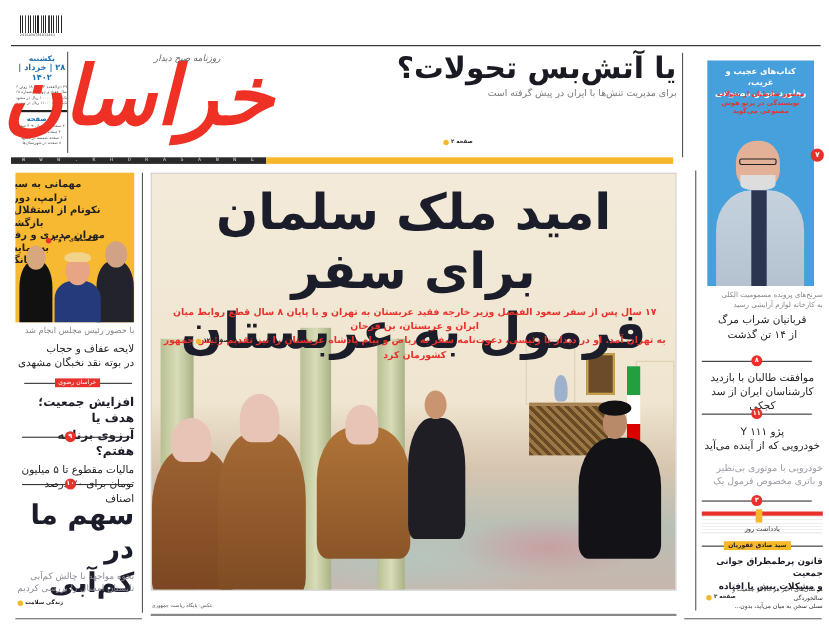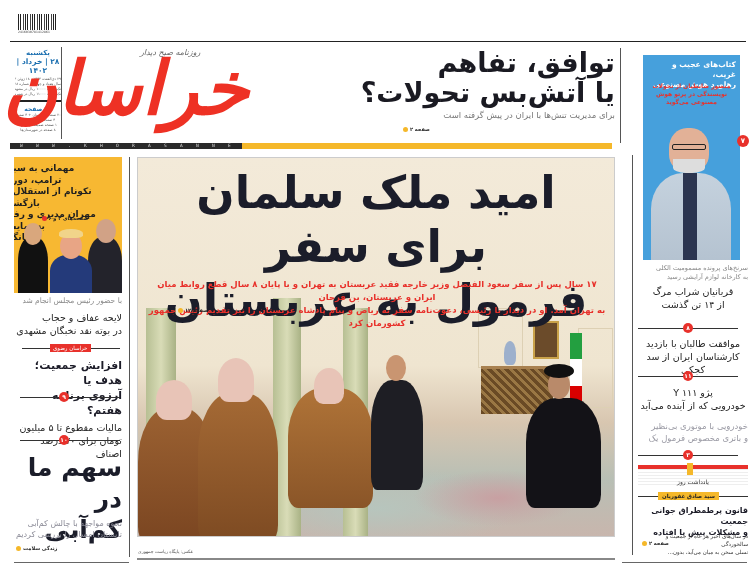--- a/index.html
+++ b/index.html
@@ -84,21 +84,21 @@
   .dot-badge { width: 10px; height: 10px; border-radius: 50%; background: #e8312b; color: #fff; font-size: 6px; font-weight: bold; line-height: 10px; text-align: center; }
   .tag-red { background: #e8312b; color: #fff; font-size: 5.5px; padding: 0 3px; line-height: 8px; }
   .lc-bold  { left: 14px; top: 358px; width: 108px; text-align: right; font-size: 11px; line-height: 15px; font-weight: bold; color: #1c1c28; }
   .lc-item2 { left: 14px; top: 405px; width: 108px; text-align: right; font-size: 9.5px; line-height: 13px; color: #222; margin-top: 16px; }
   .lc-big   { left: 14px; top: 452px; width: 108px; text-align: right; font-size: 25px; line-height: 31px; font-weight: bold; color: #1b1d2a; }
   .lc-sub   { left: 14px; top: 518px; width: 108px; text-align: right; font-size: 8px; line-height: 11px; color: #8a8a96; }
 
   
   .vsep-rightcol { left: 632px; top: 155px; width: 1px; height: 400px; background: #555; }
   .right-promo { left: 643px; top: 55px; width: 97px; height: 205px; background: #46a0dc; overflow: hidden; }
-  .right-promo .t1 { position: absolute; right: 4px; top: 5px; width: 89px; text-align: right; font-size: 7.5px; line-height: 10px; font-weight: bold; color: #fff; }
+  .right-promo .t1 { position: absolute; right: 4px; top: 5px; width: 89px; text-align: center; font-size: 7.5px; line-height: 10px; font-weight: bold; color: #fff; }
   .right-promo .t2 { position: absolute; right: 4px; top: 27px; width: 89px; text-align: center; font-size: 6px; line-height: 8px; font-weight: bold; color: #e8312b; }
   .rp-badge { left: 737px; top: 135px; width: 12px; height: 12px; font-size: 7px; line-height: 12px; }
 
   .rc-kicker { left: 638px; top: 264px; width: 110px; text-align: right; font-size: 6.5px; line-height: 9px; color: #888; }
   .rc-title  { left: 638px; top: 285px; width: 110px; text-align: center; font-size: 9.5px; line-height: 13px; color: #222; }
   .rc-gray   { left: 638px; top: 420px; width: 110px; text-align: right; font-size: 8.5px; line-height: 12px; color: #9a9aa4; }
   .yad-bar { left: 638px; top: 465px; width: 110px; height: 4px; background: #e8312b; }
   .yad-grid { left: 638px; top: 469px; width: 110px; height: 16px;
               background: repeating-linear-gradient(0deg, #eee 0 1px, #fff 1px 3px), #fff; }
   .yad-tab { left: 687px; top: 463px; width: 6px; height: 12px; background: #f5b82a; }
@@ -131,21 +131,20 @@
   <div class="line">۴ صفحه زندگی سلامت</div>
   <div class="line">۱ صفحه ضمیمه در مشهد</div>
   <div class="line">۸ صفحه در شهرستان‌ها</div>
 </div>
 <div class="abs vsep-date"></div>
 
 <div class="abs logo">خراسان</div>
 <div class="abs tagline">روزنامه صبح دیدار</div>
 
 <div class="abs top-head">
-  <div class="h">توافق، تفاهم</div>
   <div class="h">یا آتش‌بس تحولات؟</div>
   <div class="sub">برای مدیریت تنش‌ها با ایران در پیش گرفته است</div>
 </div>
 <div class="abs pageref top-ref">
   <span>صفحه ۲</span>
   <span class="arrow"></span>
 </div>
 <div class="abs vsep-right"></div>
 
 <div class="abs url-strip">WWW.KHORASANNEWS.COM</div>

